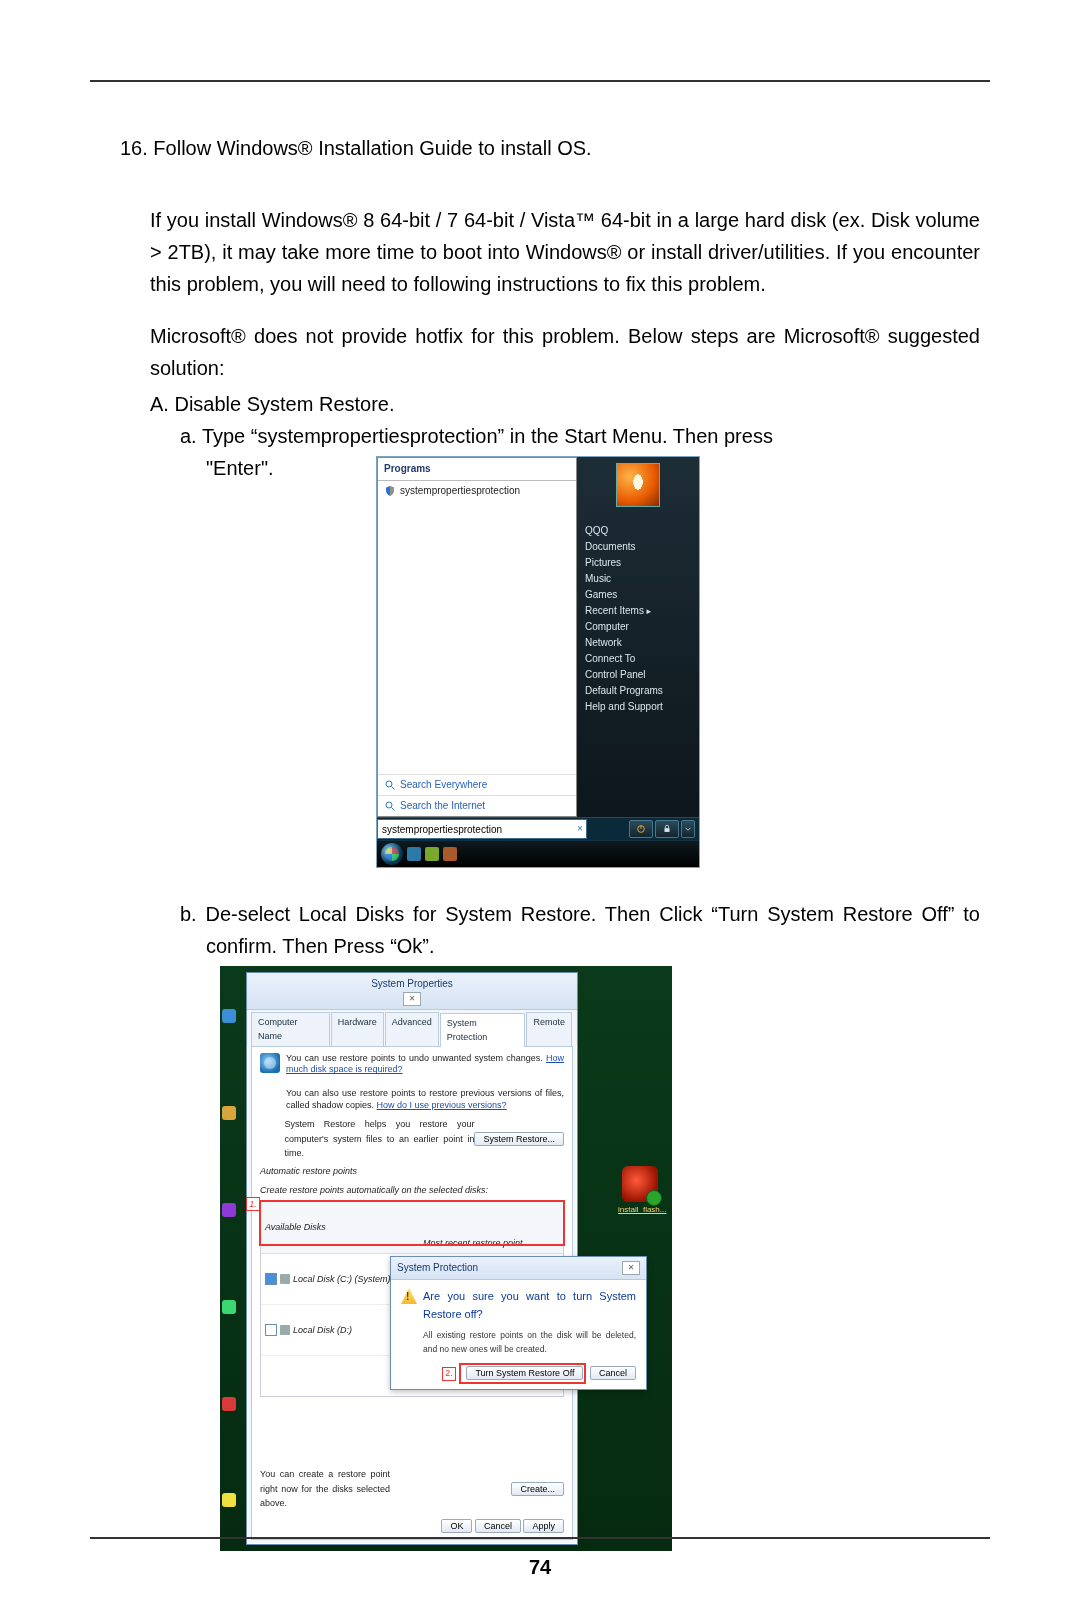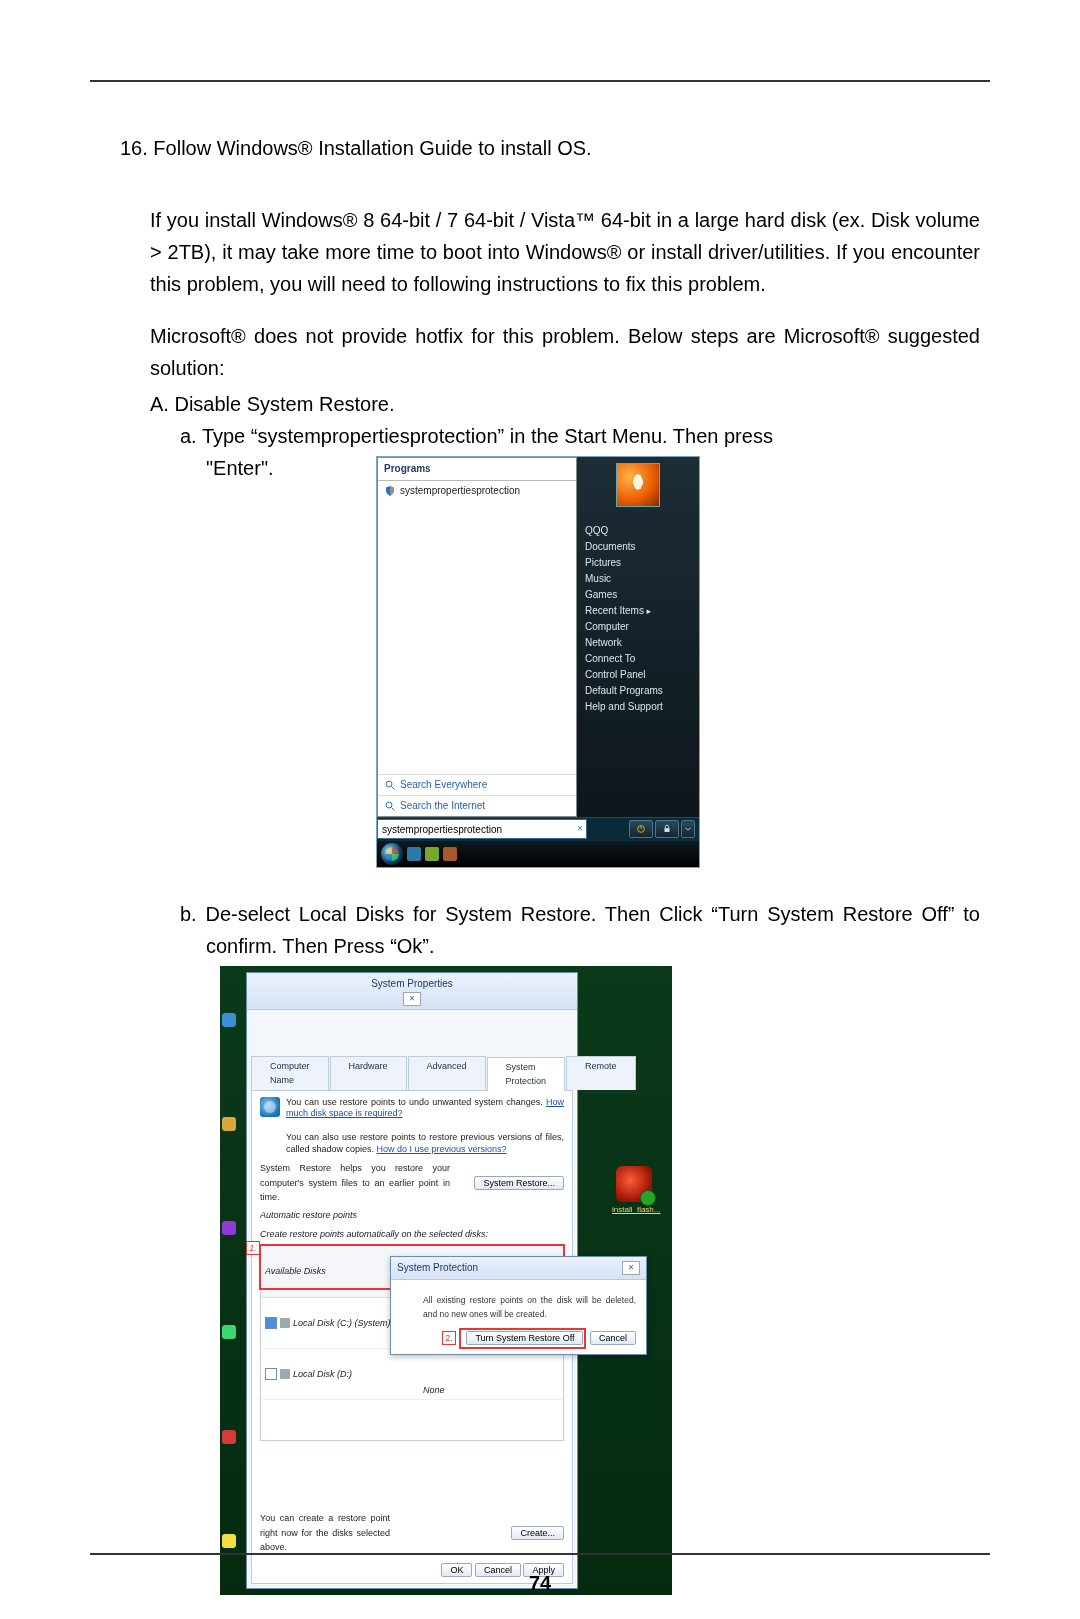--- a/index.html
+++ b/index.html
@@ -174,21 +174,21 @@
     display:flex;flex-direction:column;justify-content:space-around;align-items:center;
   }
   .sb-ic{width:14px;height:14px;border-radius:3px;}
   .sb1{background:#3a8fd8;}
   .sb2{background:#d8a63a;}
   .sb3{background:#8f3ad8;}
   .sb4{background:#3ad86f;}
   .sb5{background:#d83a3a;}
   .sb6{background:#f0e040;}
   .gadget{
-    position:absolute;right:16px;top:200px;width:44px;text-align:center;color:#d33;
+    position:absolute;right:10px;top:200px;width:44px;text-align:center;color:#d33;
   }
   .gadget-box{
     width:36px;height:36px;border-radius:6px;
     background:radial-gradient(circle at 40% 40%,#ff5a3a,#9a1200 70%);
     margin:0 auto 2px auto;position:relative;
   }
   .gadget-box::after{
     content:"";position:absolute;right:-4px;bottom:-4px;width:14px;height:14px;border-radius:50%;
     background:#2aa52a;border:1px solid #063;
   }
@@ -210,43 +210,42 @@
   .sp-close{
     width:16px;height:12px;border:1px solid #9aa;background:#fff;
     display:flex;align-items:center;justify-content:center;font-size:8px;color:#666;
   }
   .sp-tabs{
     display:flex;gap:0;
     background:#f3f6fb;padding:2px 4px 0 4px;font-size:9px;
   }
   .sp-tab{
     border:1px solid #bcd;border-bottom:none;
-    padding:2px 18px;background:#eef3fb;color:#234;
+    padding:2px 6px;background:#eef3fb;color:#234;
     margin-right:1px;
-    margin-top:44px;
   }
   .sp-tab.active{background:#fff;position:relative;top:1px;}
   .sp-body{
     border:1px solid #bcd;margin:0 4px 4px 4px;background:#fff;
     padding:6px 8px;color:#222;
   }
   .sp-row{display:flex;gap:6px;margin-bottom:6px;}
   .sp-icon{
     width:20px;height:20px;flex:none;
     background:radial-gradient(circle at 40% 40%,#8fd0ff,#1a6fb0 70%);
     border-radius:3px;position:relative;
   }
   .sp-icon::after{content:"";position:absolute;left:4px;top:4px;width:12px;height:12px;border-radius:50%;background:#fff;opacity:.4;}
   .sp-text{font-size:9px;line-height:1.3;}
   .sp-link{color:#1a4fb0;text-decoration:underline;}
   .sp-btn{
     border:1px solid #9ab;background:linear-gradient(#fff,#e2e9f4);
     padding:1px 8px;font-size:9px;border-radius:2px;
   }
-  .sp-flexrow{display:flex;justify-content:space-between;align-items:center;margin:4px 0;}
+  .sp-flexrow{display:flex;justify-content:flex-end;align-items:center;margin:4px 0;}
   .sp-section{margin-top:4px;font-size:9px;font-style:italic;}
   .sp-table{
     border:1px solid #ccd;margin-top:4px;font-size:9px;
     position:relative;
   }
   .sp-redbox{position:absolute;left:-2px;top:-2px;right:-2px;height:42px;border:2px solid #e33;}
   .sp-th{display:flex;background:#f4f6fa;border-bottom:1px solid #dde;}
   .sp-th div{padding:2px 4px;}
   .sp-tr{display:flex;border-bottom:1px solid #eee;}
   .sp-tr div{padding:2px 4px;}
@@ -491,20 +490,24 @@
               </div>
             </div>
           </div>
 
           <div class="sp-dialog">
             <div class="sp-dlg-title">
               <span>System Protection</span>
               <span class="sp-close">✕</span>
             </div>
             <div class="sp-dlg-body">
+              <div class="warn-row">
+                <div class="warn-icon"></div>
+                <div class="dlg-q">Are you sure you want to turn System Restore off?</div>
+              </div>
               <div class="dlg-note">All existing restore points on the disk will be deleted, and no new ones will be created.</div>
               <div class="dlg-btns">
                 <span class="red-num" style="position:static;display:inline-flex;margin-right:4px;">2.</span>
                 <span style="position:relative;display:inline-block;">
                   <span class="redbox-btn" style="left:-3px;top:-3px;right:-3px;bottom:-3px;"></span>
                   <button class="sp-btn">Turn System Restore Off</button>
                 </span>
                 <button class="sp-btn">Cancel</button>
               </div>
             </div>

